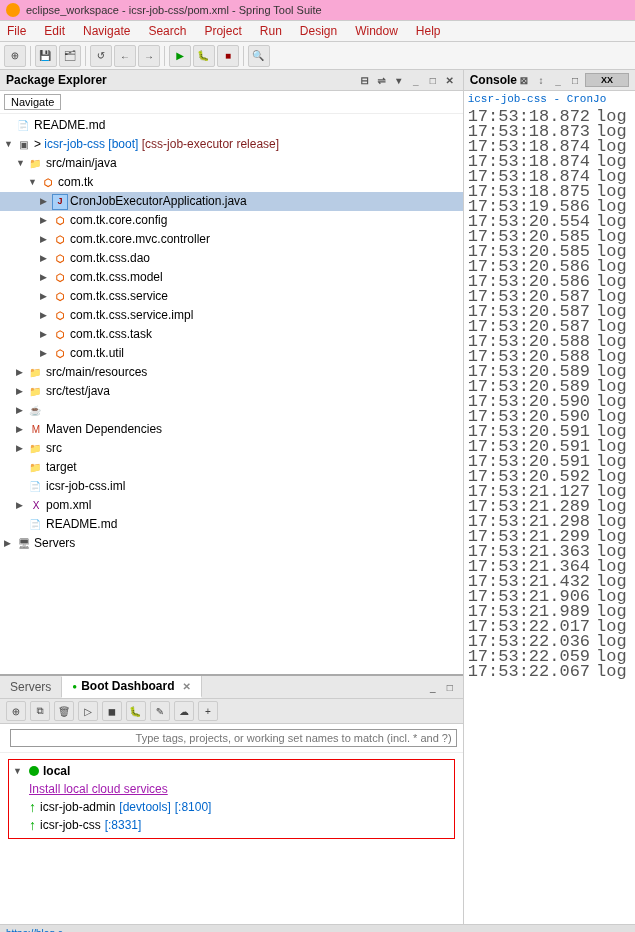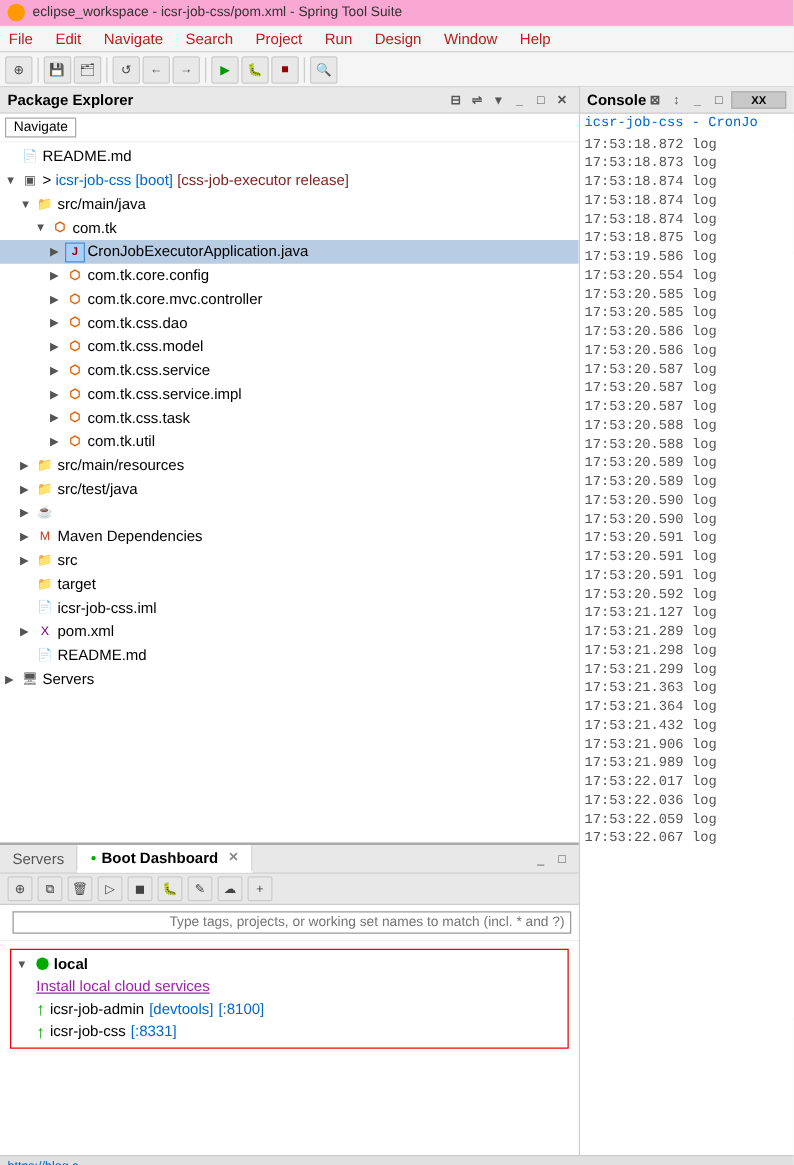--- a/index.html
+++ b/index.html
@@ -292,21 +292,21 @@
       font-size: 12px;
       font-weight: bold;
     }
     .console-header-right { display: flex; gap: 3px; }
     .console-area {
       flex: 1;
       overflow-y: auto;
       overflow-x: hidden;
       padding: 2px 4px;
       font-family: 'Courier New', monospace;
-      font-size: 11px;
+      font-size: 17px;
       background: #fff;
     }
     .console-title-text {
       color: #0066cc;
       font-size: 11px;
       font-family: 'Courier New', monospace;
       padding: 2px 4px;
     }
     .log-line {
       display: flex;

